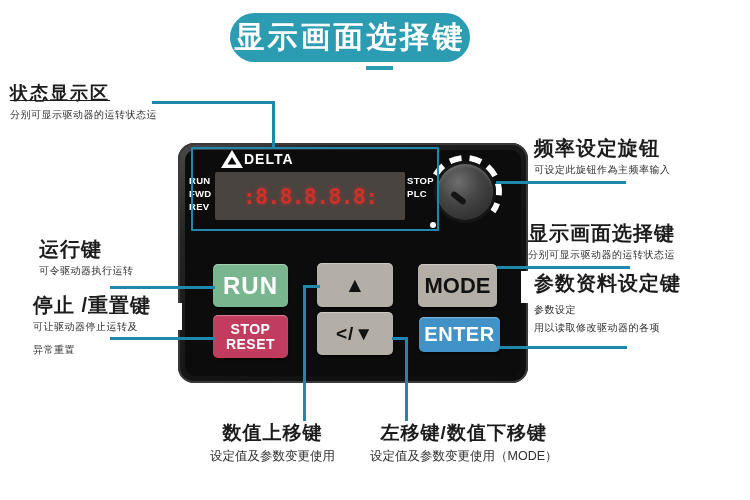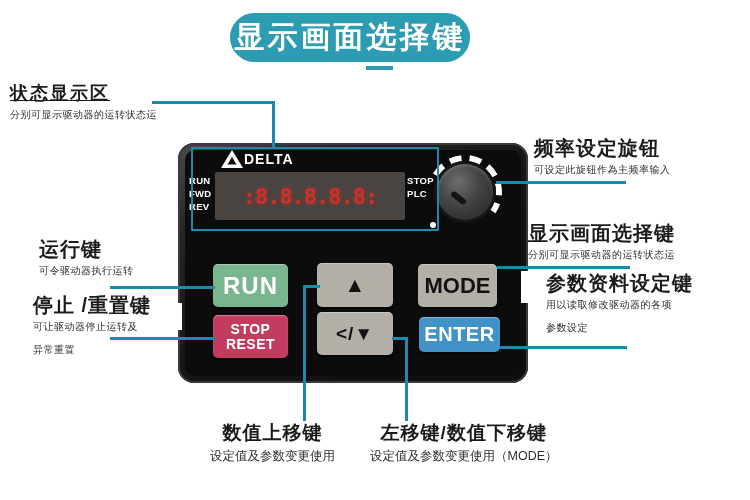--- a/index.html
+++ b/index.html
@@ -19,21 +19,21 @@
   .co{position:absolute;color:#1c1c1c;}
   .co .h{font-weight:700;font-size:20px;letter-spacing:1px;line-height:1.1;}
   .co .p{font-size:10px;color:#2e2e2e;margin-top:4px;letter-spacing:0.5px;}
   .co .p2{margin-top:9px;}
   .co-status{left:10px;top:84px;}
   .co-status .h{font-size:18px;letter-spacing:2px;text-decoration:underline;}
   .co-run{left:39px;top:238px;}
   .co-stop{left:33px;top:294px;}
   .co-knob{left:534px;top:137px;}
   .co-mode{left:528px;top:222px;}
-  .co-enter{left:534px;top:272px;margin-left:12px;}
+  .co-enter{left:534px;top:272px;}
   .co-up{left:210px;top:423px;}
   .co-leftdown{left:370px;top:423px;}
   .co-up .p,.co-leftdown .p{font-size:12.5px;letter-spacing:0;}
   .co-up .h,.co-leftdown .h{font-size:19px;text-align:center;}
 
   
   .cl{position:absolute;background:#1e88ad;z-index:30;}
 
   
   .device{
@@ -183,22 +183,22 @@
     <div class="p">可设定此旋钮作為主频率输入</div>
   </div>
 
   <div class="co co-mode">
     <div class="h">显示画面选择键</div>
     <div class="p">分别可显示驱动器的运转状态运</div>
   </div>
 
   <div class="co co-enter">
     <div class="h">参数资料设定键</div>
+    <div class="p p2">参数设定</div>
     <div class="p">用以读取修改驱动器的各项</div>
-    <div class="p p2">参数设定</div>
   </div>
 
   <div class="co co-up">
     <div class="h">数值上移键</div>
     <div class="p">设定值及参数变更使用</div>
   </div>
 
   <div class="co co-leftdown">
     <div class="h">左移键/数值下移键</div>
     <div class="p">设定值及参数变更使用（MODE）</div>

